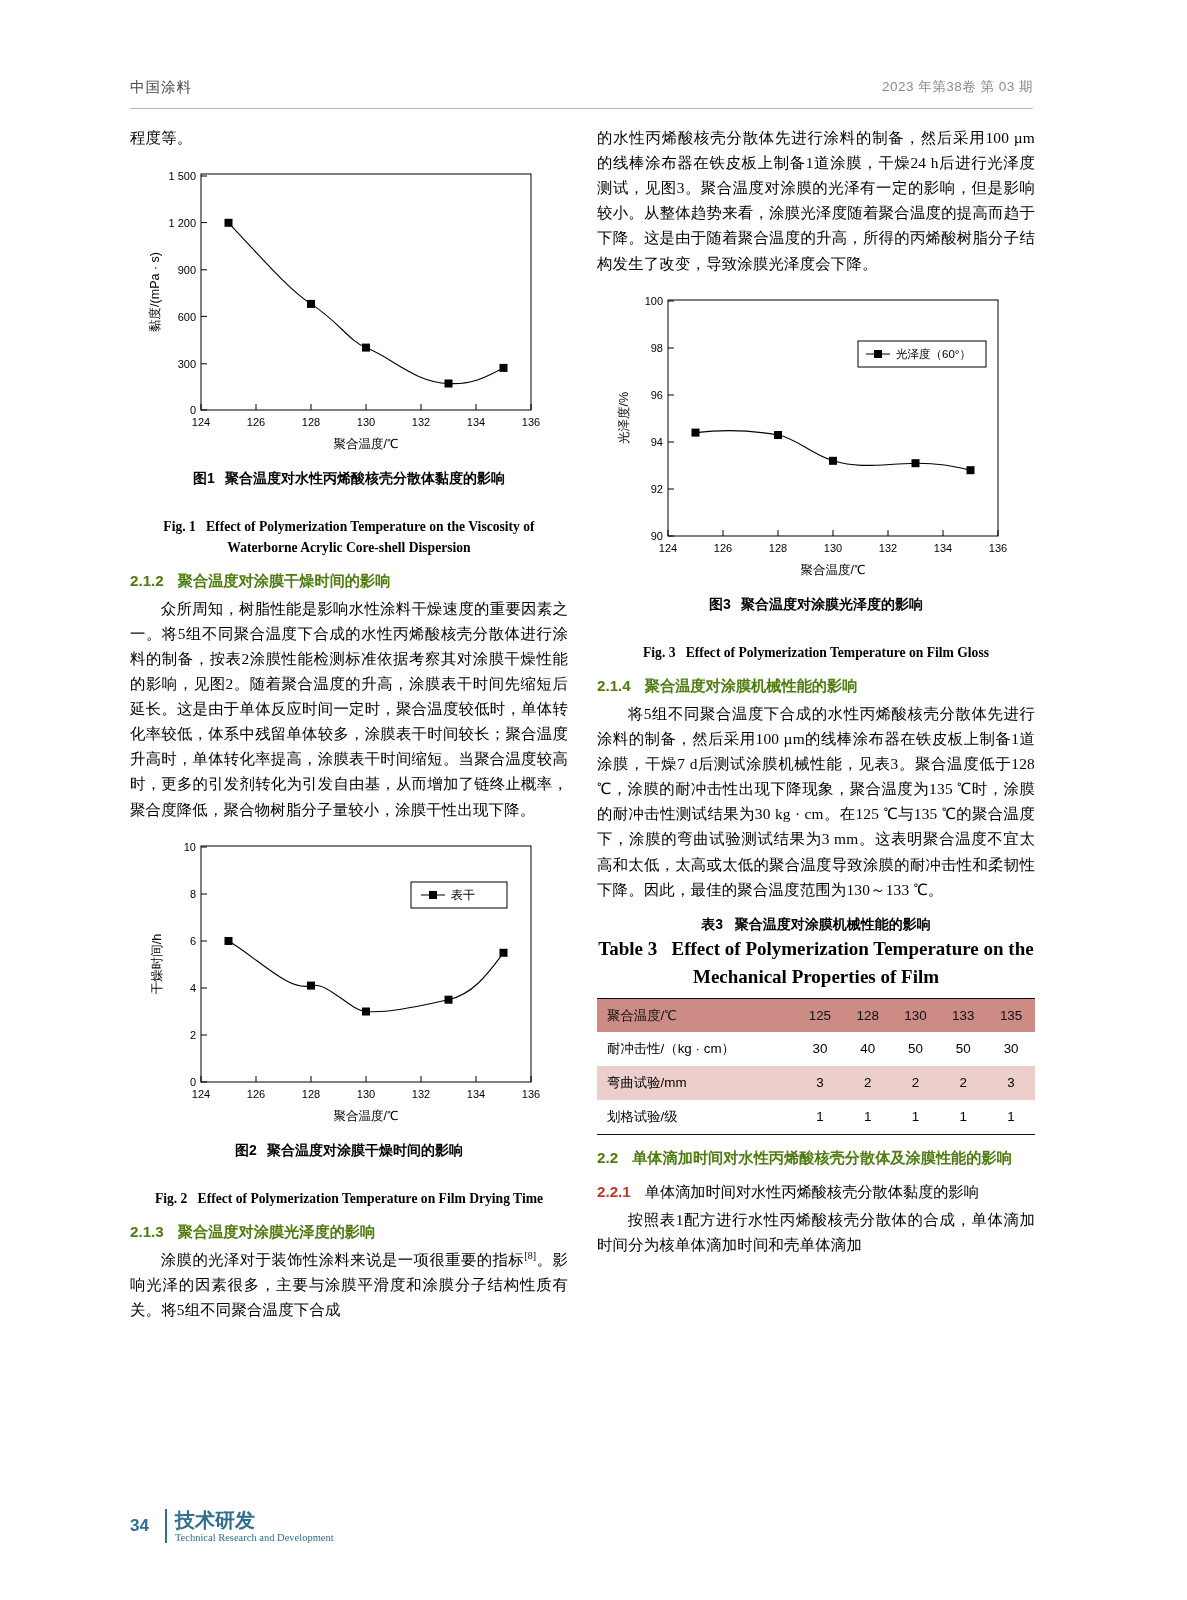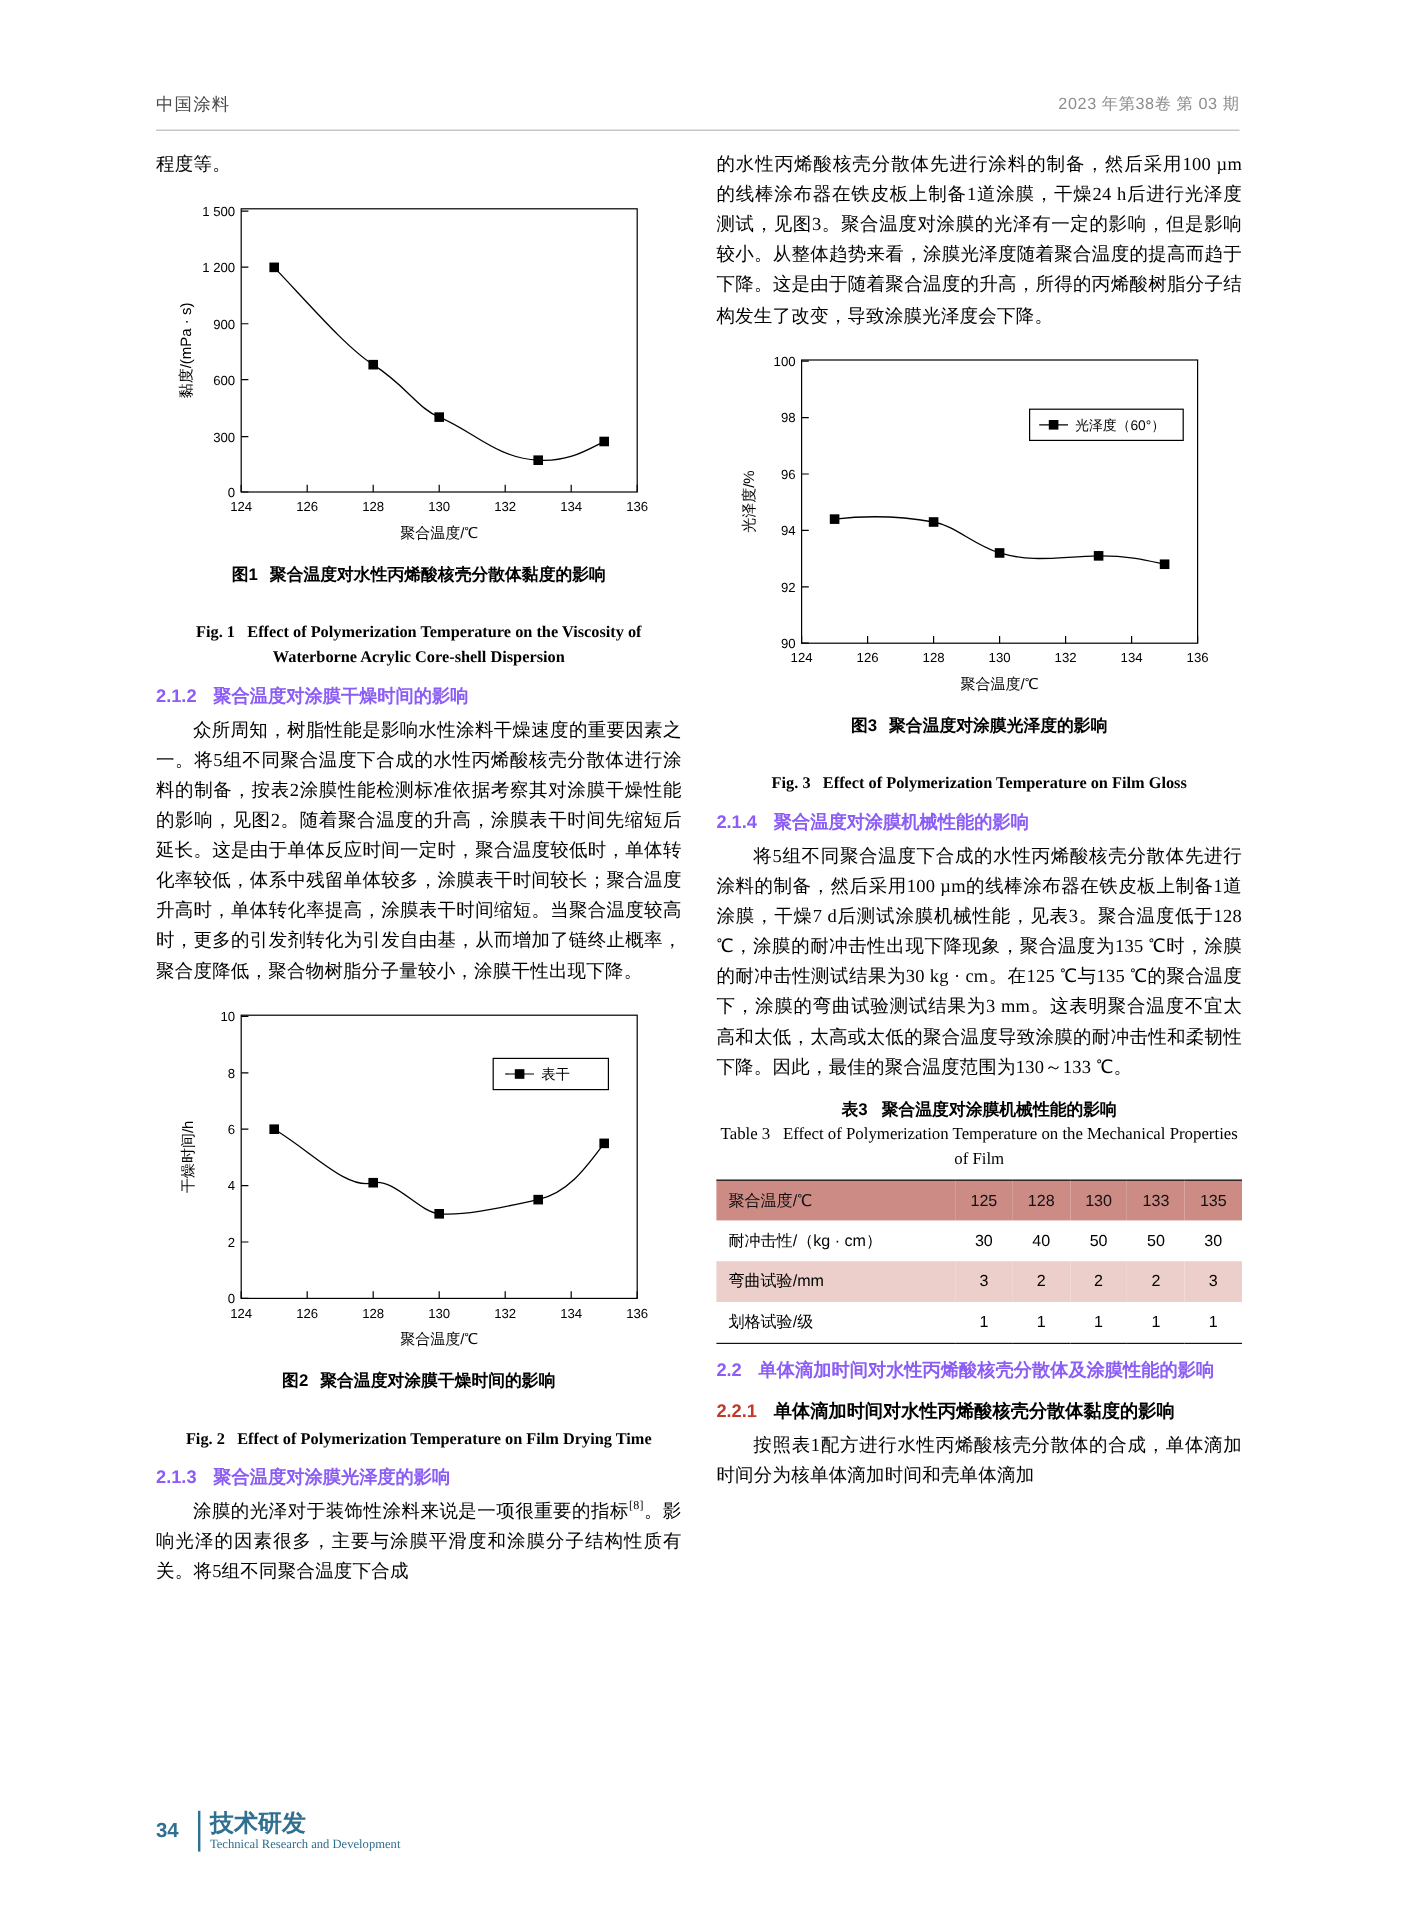--- a/index.html
+++ b/index.html
@@ -76,21 +76,21 @@
     font-family: "Liberation Serif", serif;
     font-weight: bold;
     font-size: 13.6px;
     display: block;
     margin-top: 28px;
   }
   .fig-caption .cn-num { margin-right: 10px; }
 
   
   .sec {
-    color: #8b5cf6;
+    color: #4d7c0f;
     font-family: "Liberation Sans", sans-serif;
     font-weight: bold;
     font-size: 15.2px;
     margin: 12px 0 3px 0;
     display: flex;
     gap: 14px;
     line-height: 1.5;
   }
   .sec .num { flex: 0 0 auto; }
   .sec .txt { flex: 1 1 auto; }
@@ -99,22 +99,22 @@
   .tbl-caption {
     text-align: center;
     font-family: "Liberation Sans", sans-serif;
     font-weight: bold;
     font-size: 14px;
     line-height: 1.5;
     margin: 12px 0 6px 0;
   }
   .tbl-caption .en {
     font-family: "Liberation Serif", serif;
-    font-weight: normal;
-    font-size: 14px;
+    font-weight: bold;
+    font-size: 19px;
     display: block;
   }
   table.data {
     border-collapse: collapse;
     width: 100%;
     font-family: "Liberation Sans", sans-serif;
     font-size: 13.4px;
   }
   table.data td {
     padding: 6px 4px;
@@ -442,21 +442,21 @@
       </tbody>
     </table>
 
     <div class="sec">
       <span class="num">2.2</span>
       <span class="txt">单体滴加时间对水性丙烯酸核壳分散体及涂膜性能的影响</span>
     </div>
 
     <div class="sec" style="color:#c0392b;">
       <span class="num">2.2.1</span>
-      <span class="txt" style="color:#000;font-family:'Liberation Sans',sans-serif;font-weight:bold;">单体滴加时间对水性丙烯酸核壳分散体黏度的影响</span>
+      <span class="txt" style="color:#000;font-family:'Liberation Sans',sans-serif;font-weight:normal;">单体滴加时间对水性丙烯酸核壳分散体黏度的影响</span>
     </div>
     <p class="body">按照表1配方进行水性丙烯酸核壳分散体的合成，单体滴加时间分为核单体滴加时间和壳单体滴加</p>
   </div>
 
   <div class="footer">
     <div class="pg">34</div>
     <div class="bar"></div>
     <div>
       <div class="txt-cn">技术研发</div>
       <div class="txt-en">Technical Research and Development</div>

